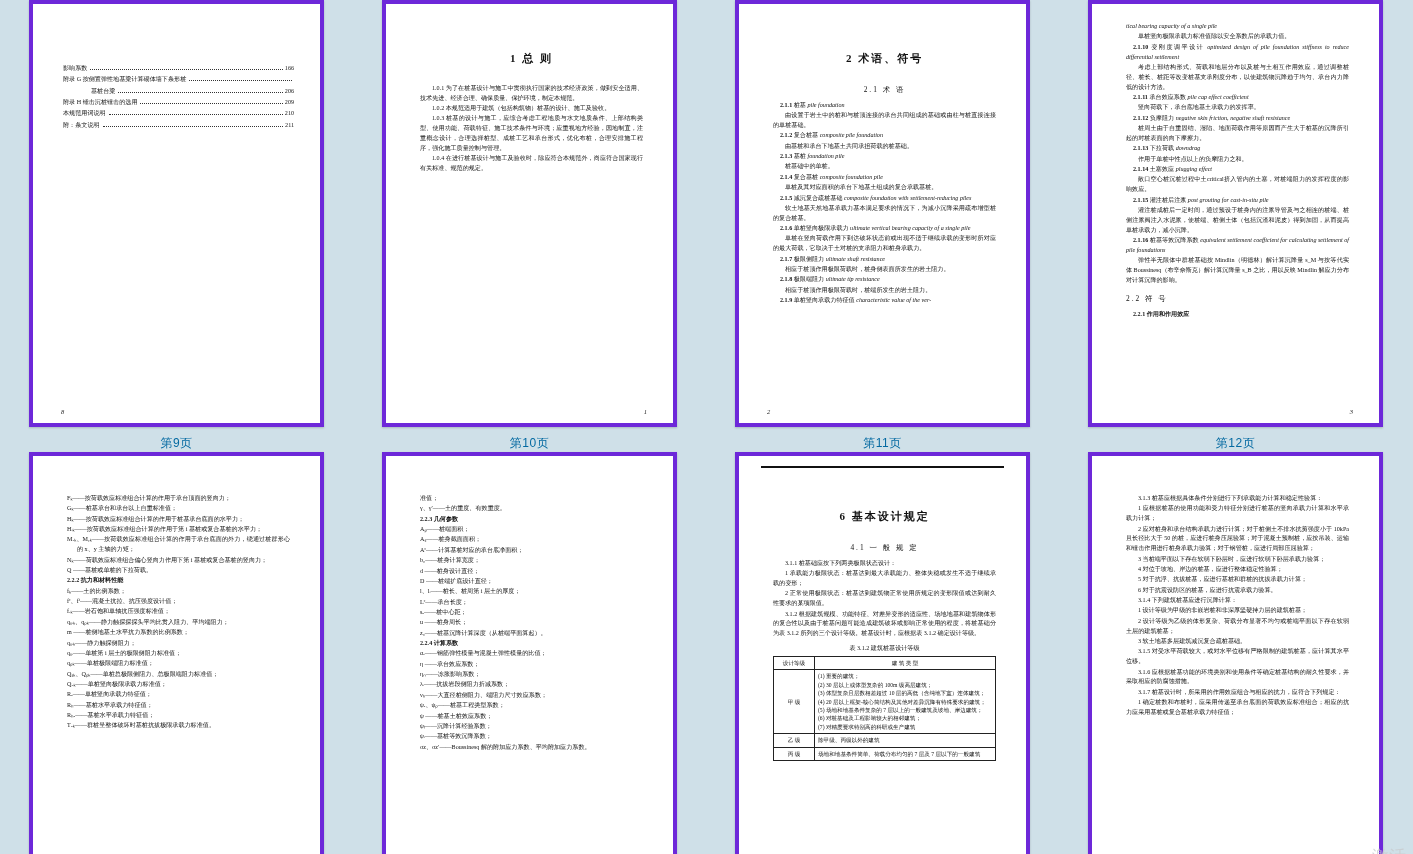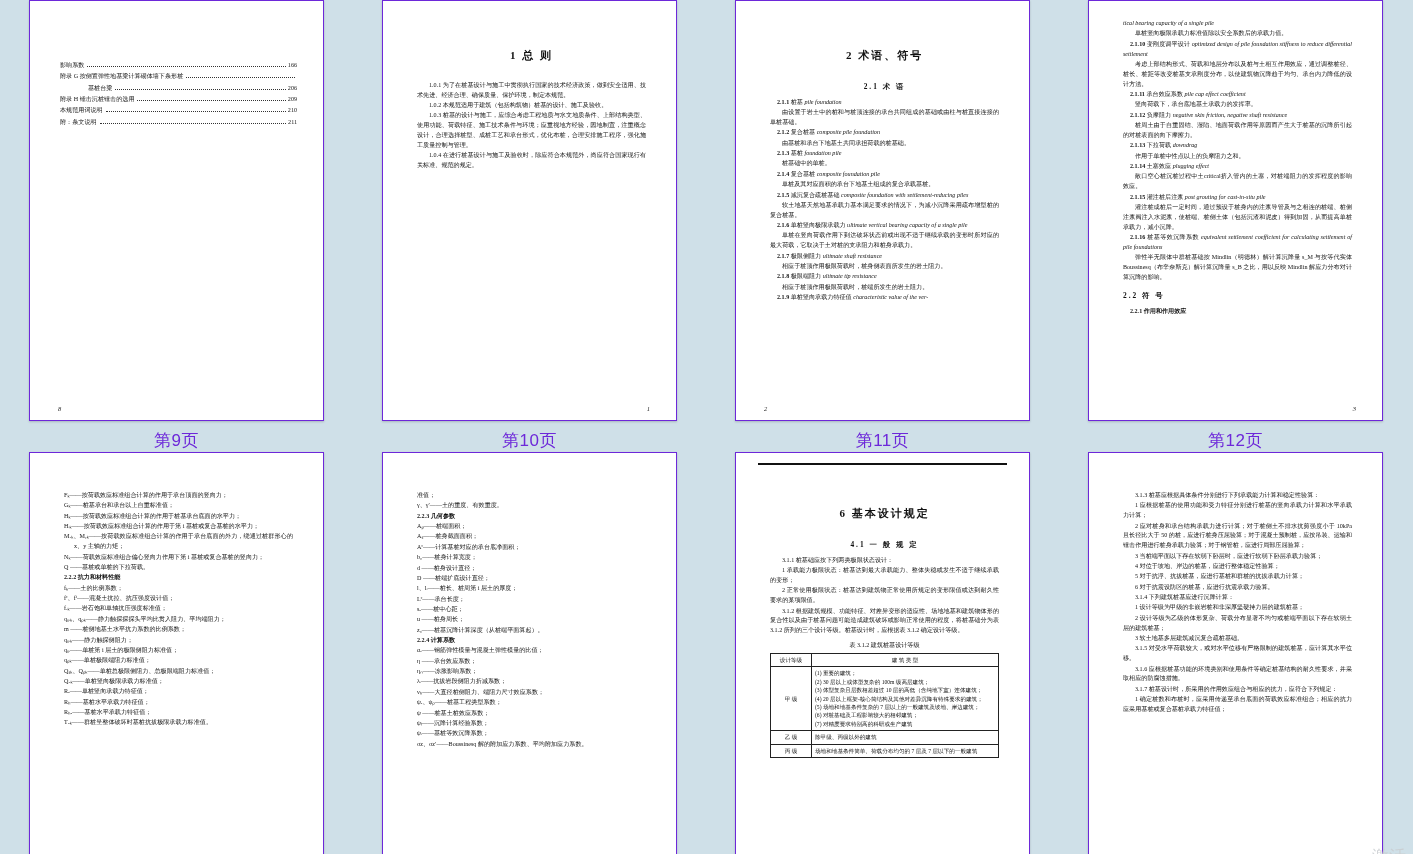--- a/index.html
+++ b/index.html
@@ -27,33 +27,33 @@
     position: relative;
     display: flex;
     flex-direction: column;
     align-items: center;
   }
   .sheet {
     position: relative;
     width: 295px;
     height: 428px;
     background: #ffffff;
-    border: 1px solid #6d28d9;
+    border: 4px solid #6d28d9;
     box-shadow: 0 1px 2px rgba(0,0,0,0.18);
     overflow: hidden;
     box-sizing: border-box;
   }
   .sheet.tall {
     height: 408px;
   }
   .page-label {
     margin-top: 8px;
     font-family: "Liberation Sans", sans-serif;
-    font-size: 17px;
-    color: #6d28d9;
+    font-size: 12px;
+    color: #0369a1;
     letter-spacing: 0.5px;
   }
   .content {
     position: absolute;
     left: 30px;
     right: 26px;
     top: 18px;
     bottom: 24px;
     font-size: 6.1px;
     line-height: 1.62;
@@ -84,21 +84,21 @@
     text-align: center;
     font-size: 11px;
     font-weight: bold;
     letter-spacing: 2px;
     margin: 28px 0 16px 0;
   }
   .chapter-title.c2 { }
   .sec-title {
     text-align: center;
     font-size: 7.4px;
-    font-weight: bold;
+    font-weight: normal;
     letter-spacing: 2px;
     margin: 8px 0 5px 0;
   }
   .sec-title.right {
     text-align: left;
     padding-right: 60px;
     margin-top: 7px;
   }
   .folio {
     position: absolute;

